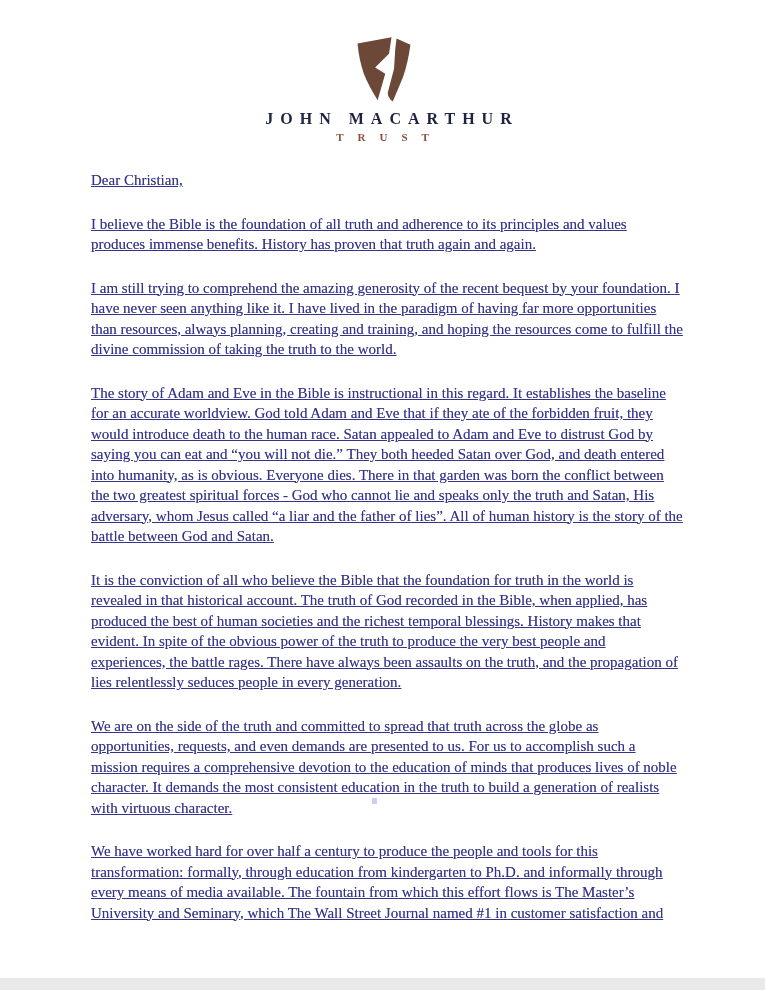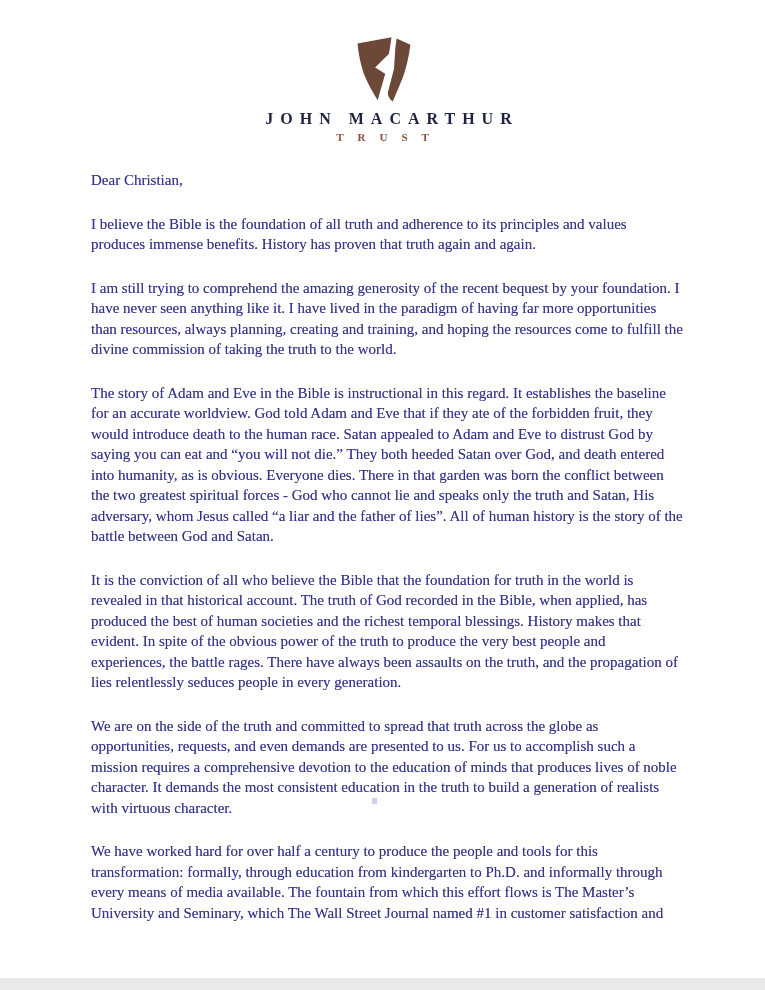--- a/index.html
+++ b/index.html
@@ -45,21 +45,21 @@
   .letter-body{
     position:absolute;
     top:170px;
     left:91px;
     width:592px;
     color:var(--ink);
     font-size:15px;
     line-height:20.5px;
     text-shadow:0 0 0.5px rgba(52,52,139,0.55); 
   }
-  .letter-body p{margin:0 0 23px 0;}
+  .letter-body p{margin:0 0 23px 0;text-decoration:underline;}
   .salutation{margin-bottom:24px;}
   .scan-artifact{
     position:absolute;
     left:372px;top:798px;
     width:5px;height:6px;
     background:#b9b9e6;
     opacity:.7;
   }
 </style>
 </head>

